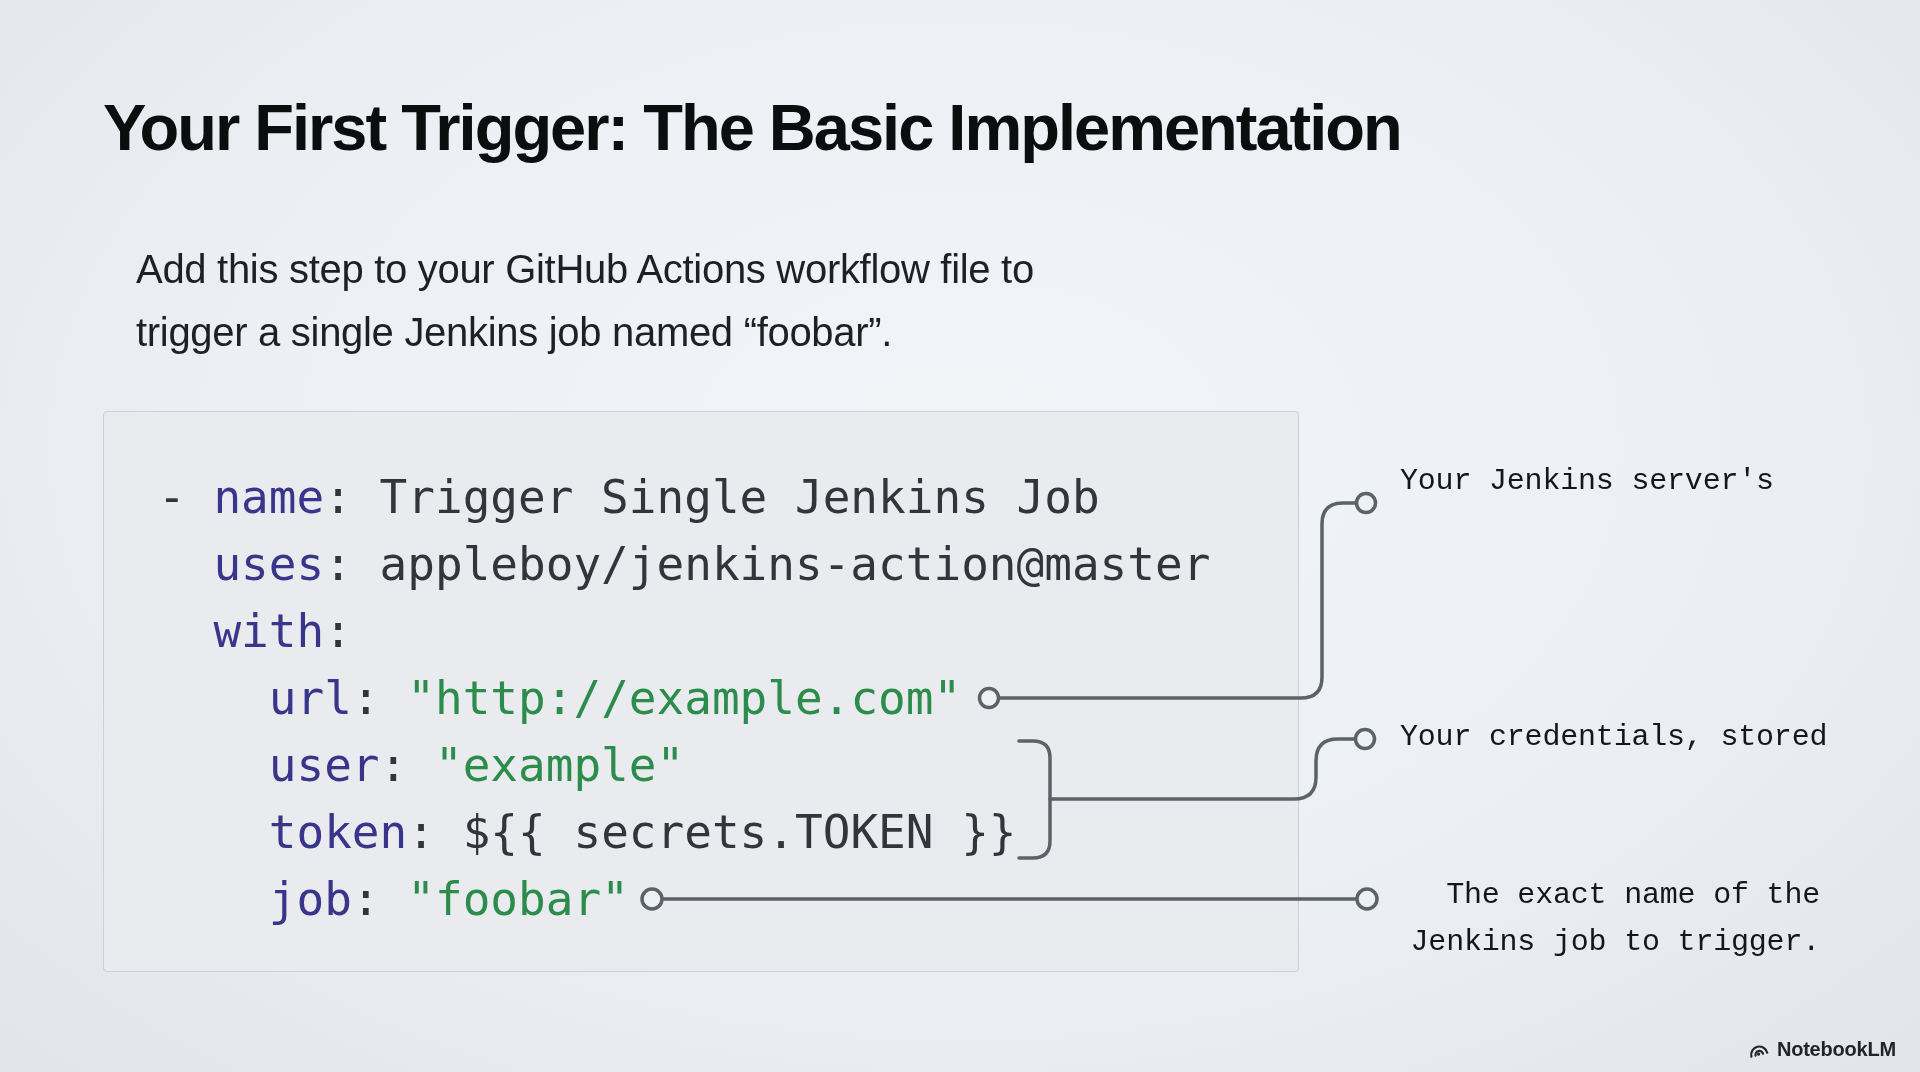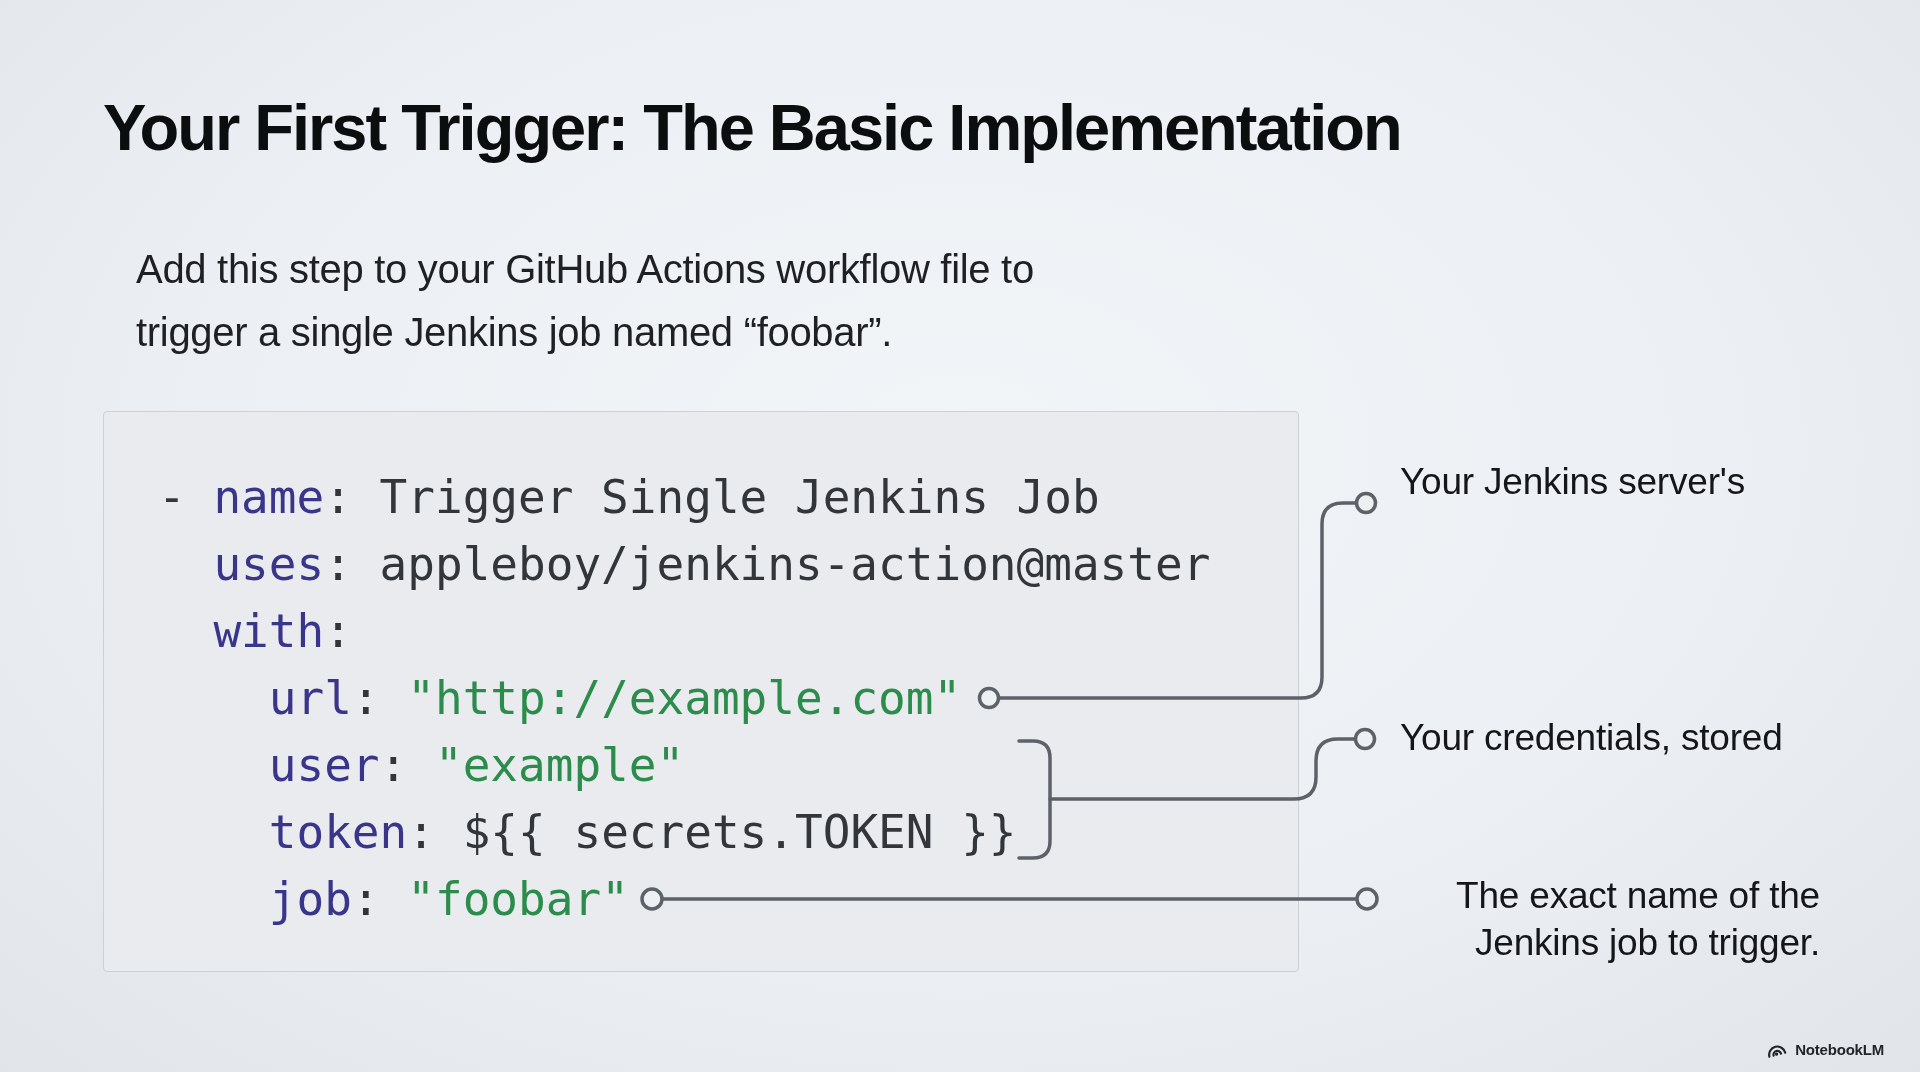--- a/index.html
+++ b/index.html
@@ -45,30 +45,31 @@
   .tok-plain{color:var(--code-plain);}
   .connector-layer{position:absolute;left:0;top:0;width:1920px;height:1072px;pointer-events:none;}
   .connector-layer path, .connector-layer line{
     stroke:var(--connector);stroke-width:3.5;fill:none;stroke-linecap:round;
   }
   .connector-layer circle{
     stroke:var(--connector);stroke-width:3.5;fill:#eef1f4;
   }
   .ann{
     position:absolute;left:1400px;
-    font-size:37px;line-height:47px;color:var(--ann-ink);
+    font-size:30px;line-height:47px;color:var(--ann-ink);
     letter-spacing:-0.2px;
+    font-family:Liberation Mono, monospace;
   }
   .ann-url{top:458px;width:400px;}
   .ann-cred{top:694px;width:500px;margin-top:20px;}
   .ann-job{top:872px;width:420px;text-align:right;}
   .brand{
-    position:absolute;right:36px;bottom:11px;
+    position:absolute;right:24px;bottom:11px;
     display:flex;align-items:center;gap:7px;
-    font-size:15px;font-weight:700;color:var(--brand-ink);
+    font-size:20px;font-weight:700;color:var(--brand-ink);
     letter-spacing:-0.2px;
   }
   .brand svg{display:block;}
 </style>
 </head>
 <body>
 
 <h1 class="title">Your First Trigger: The Basic Implementation</h1>
 
 <div class="subtitle">

